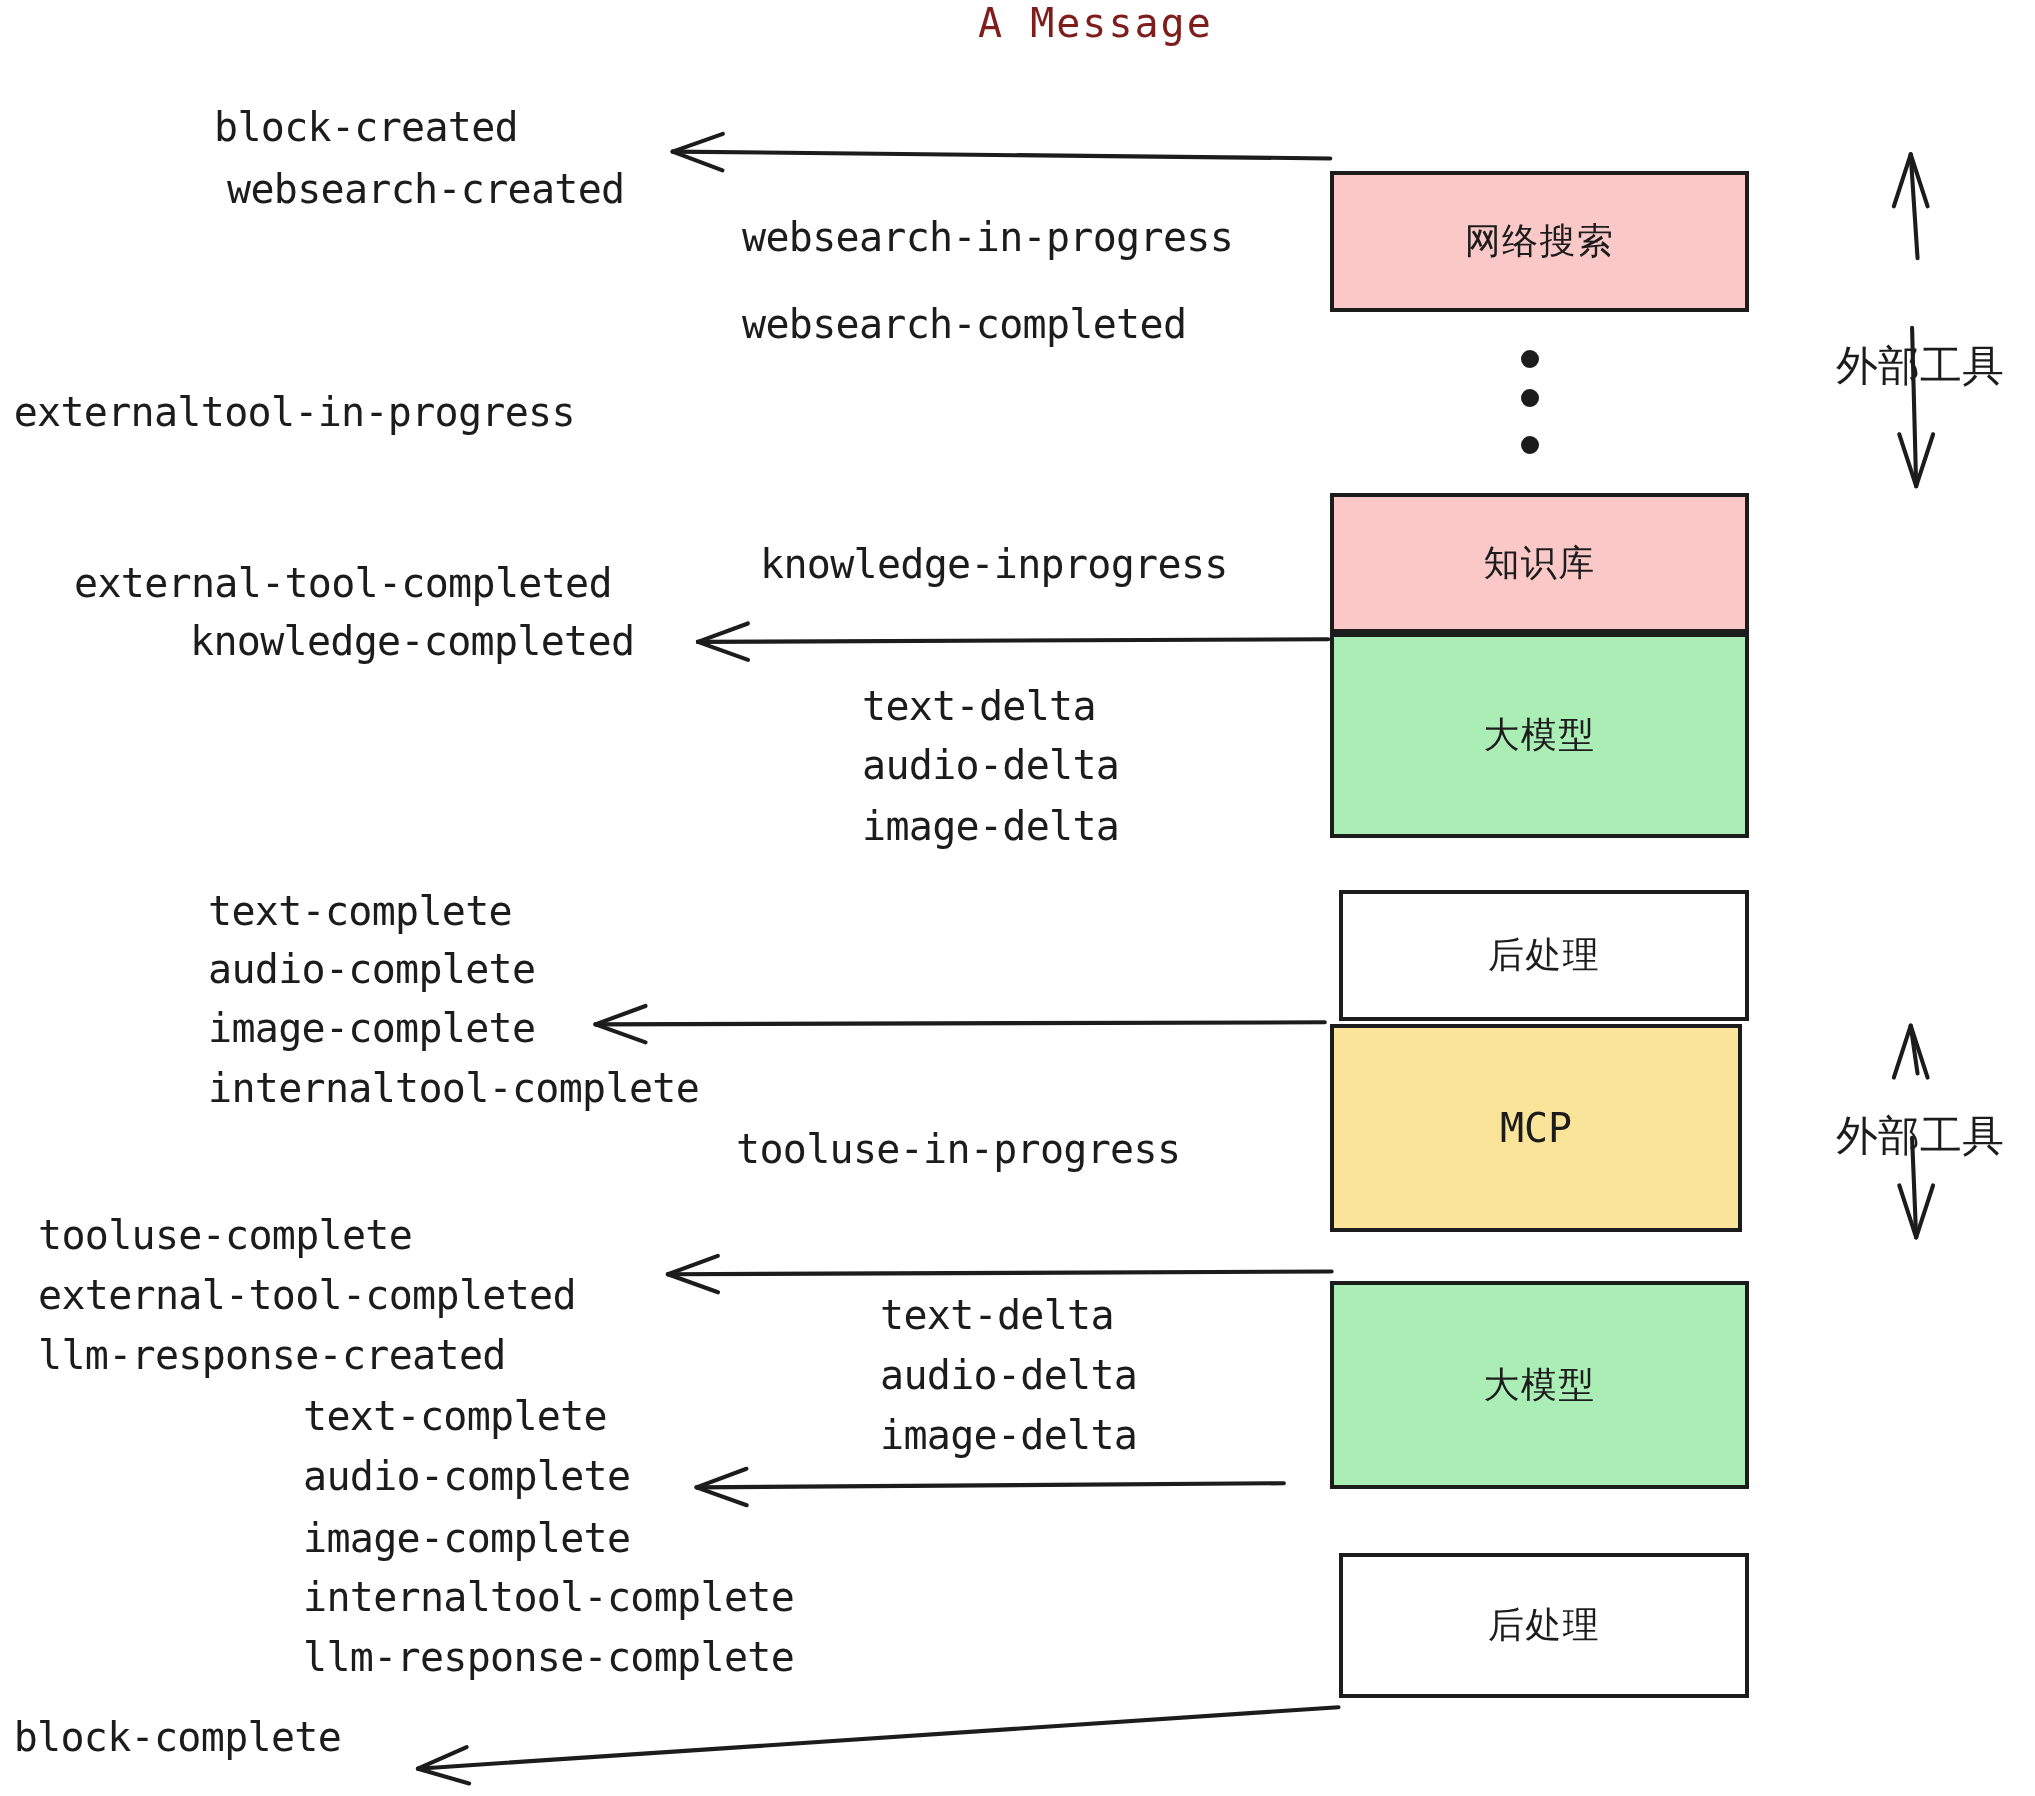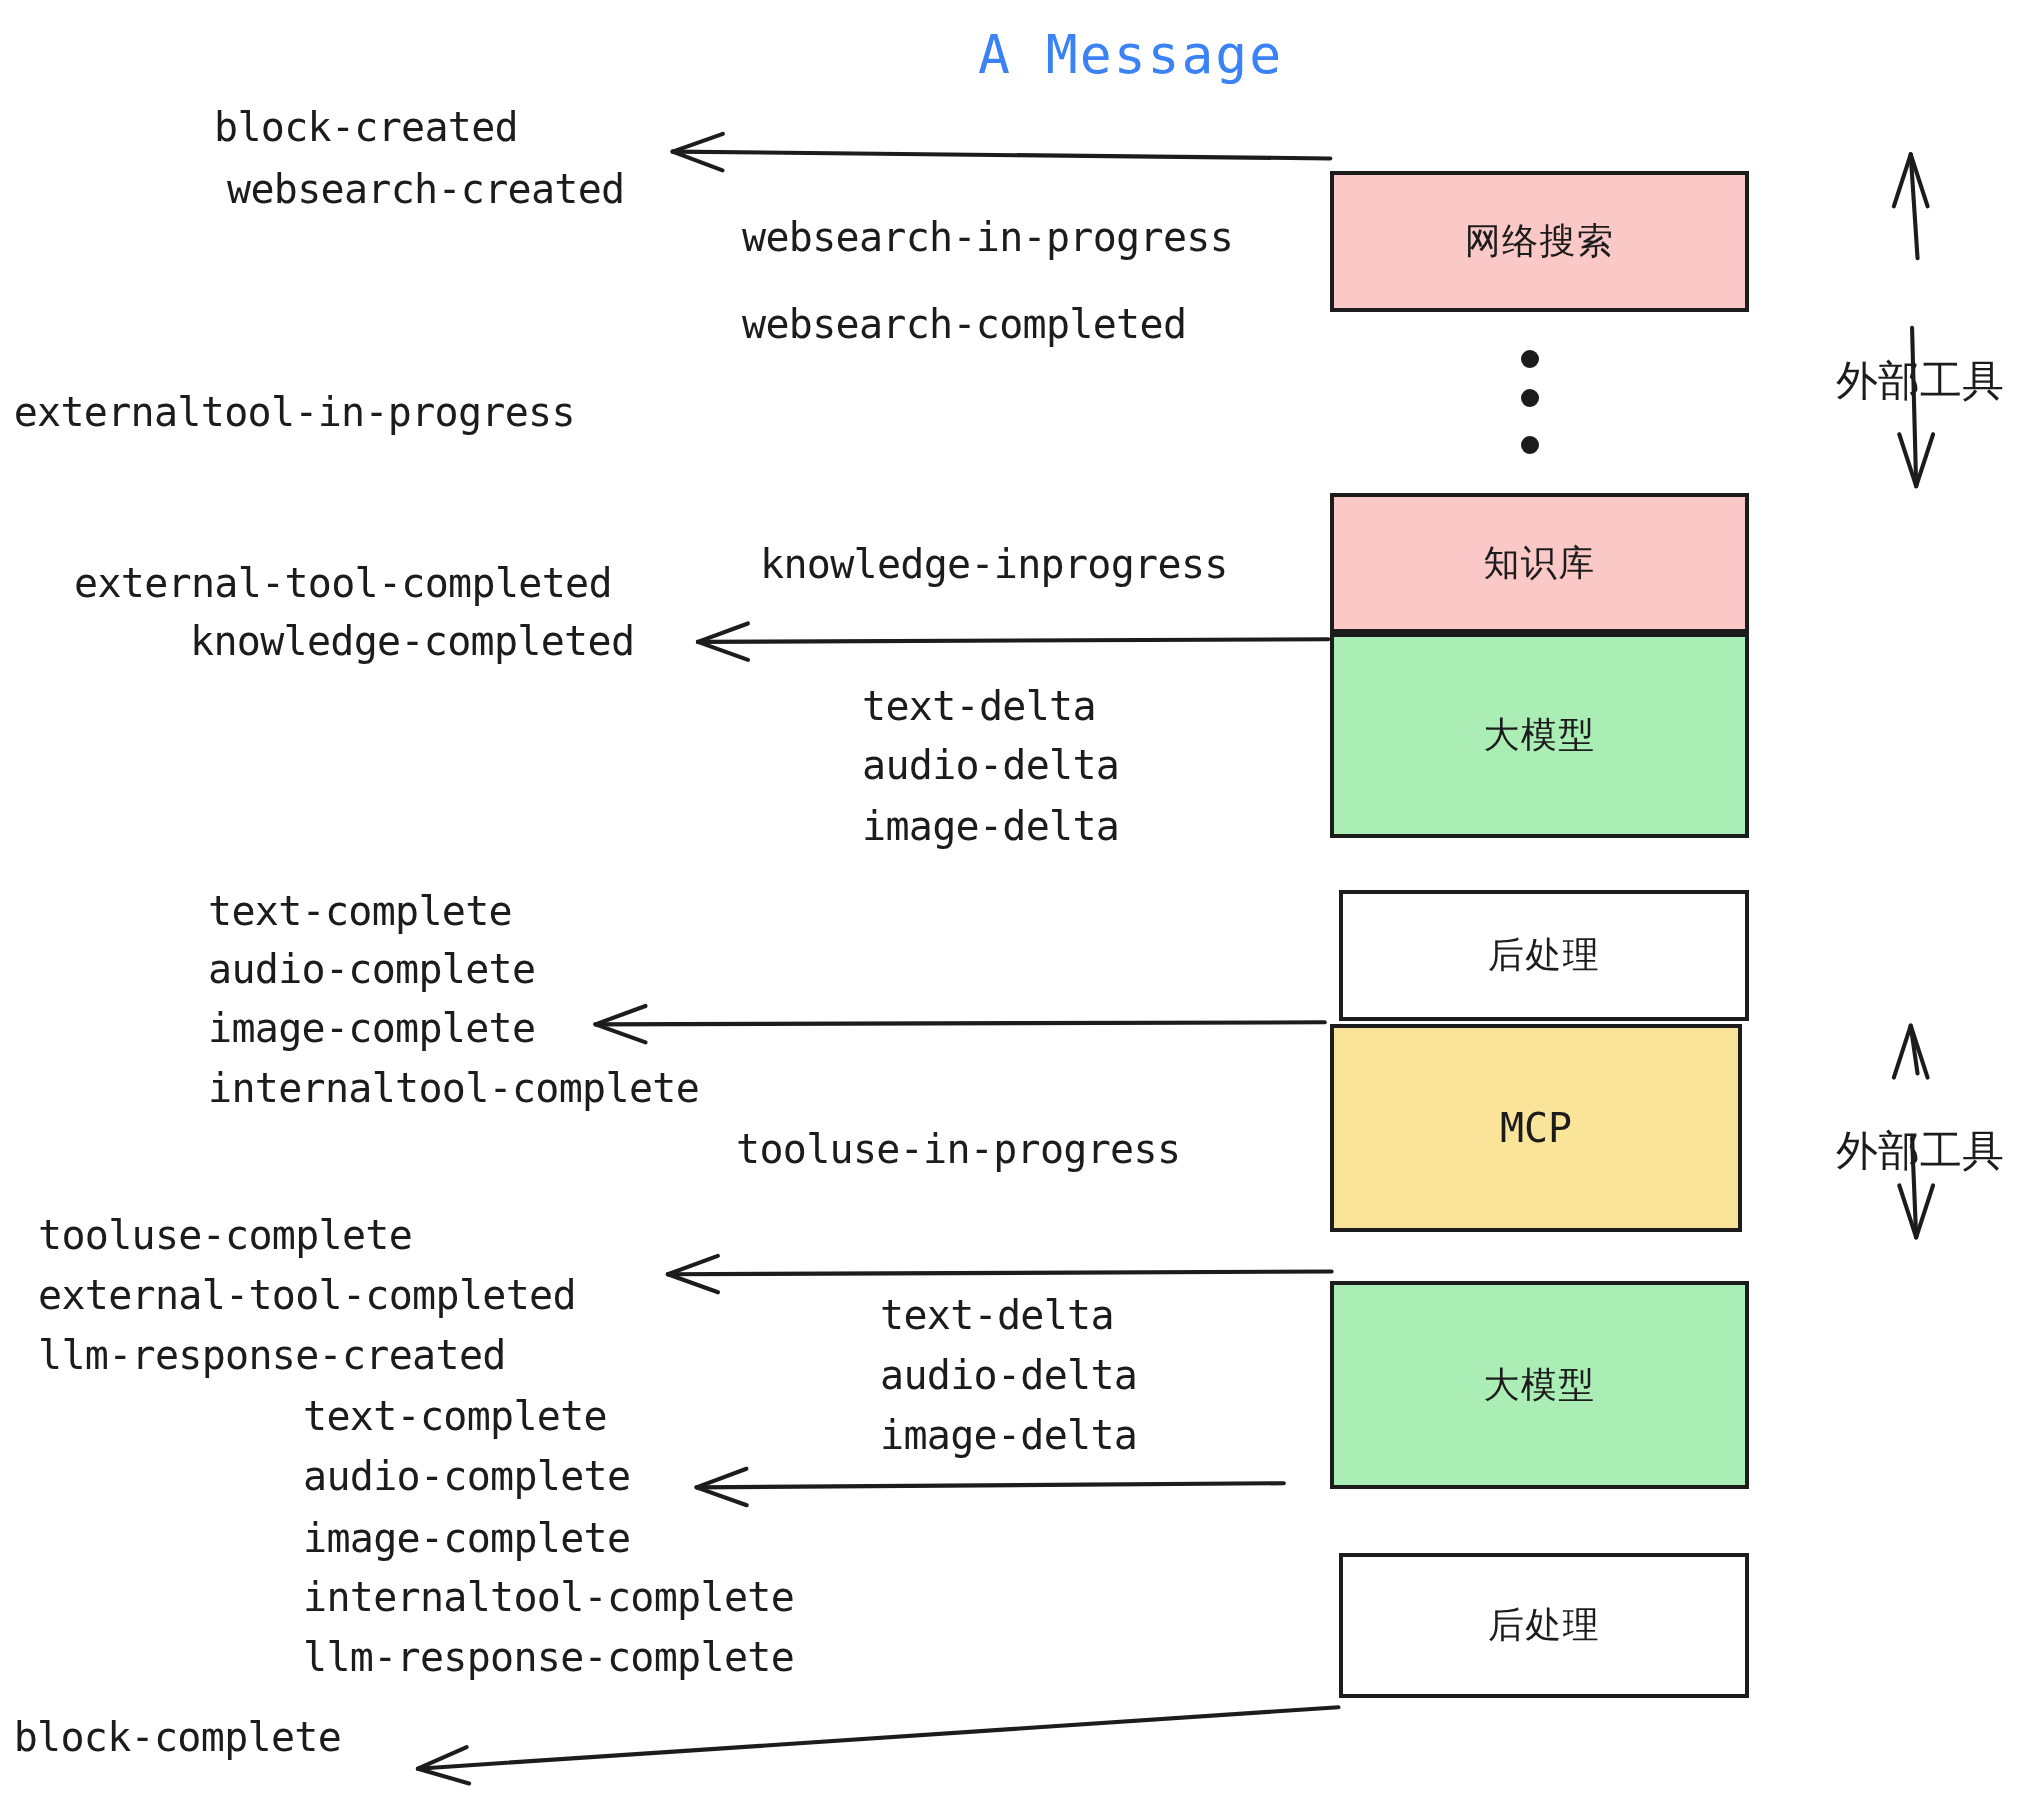--- a/index.html
+++ b/index.html
@@ -19,25 +19,24 @@
     position: absolute;
     font-family: "DejaVu Sans Mono", monospace;
     font-size: 40px;
     color: #1c1c1c;
     white-space: nowrap;
     letter-spacing: -0.7px;
   }
   .title {
     position: absolute;
     font-family: "DejaVu Sans Mono", monospace;
-    font-size: 53px;
-    color: #3b82f6;
+    font-size: 40px;
+    color: #7f1d1d;
     white-space: nowrap;
     letter-spacing: 2px;
-    margin-top: 24px;
   }
   .box {
     position: absolute;
     box-sizing: border-box;
     border: 4.8px solid #1c1c1c;
     display: flex;
     align-items: center;
     justify-content: center;
   }
   .box-label {
@@ -51,21 +50,20 @@
     font-family: "DejaVu Sans Mono", monospace;
     font-size: 40px;
     letter-spacing: 0px;
   }
   .side-label {
     position: absolute;
     font-family: "DejaVu Sans", sans-serif;
     font-size: 42px;
     color: #1c1c1c;
     white-space: nowrap;
-    margin-top: 15px;
   }
   .dot {
     position: absolute;
     width: 18px;
     height: 18px;
     border-radius: 50%;
     background: #1c1c1c;
   }
   svg.arrows {
     position: absolute;

